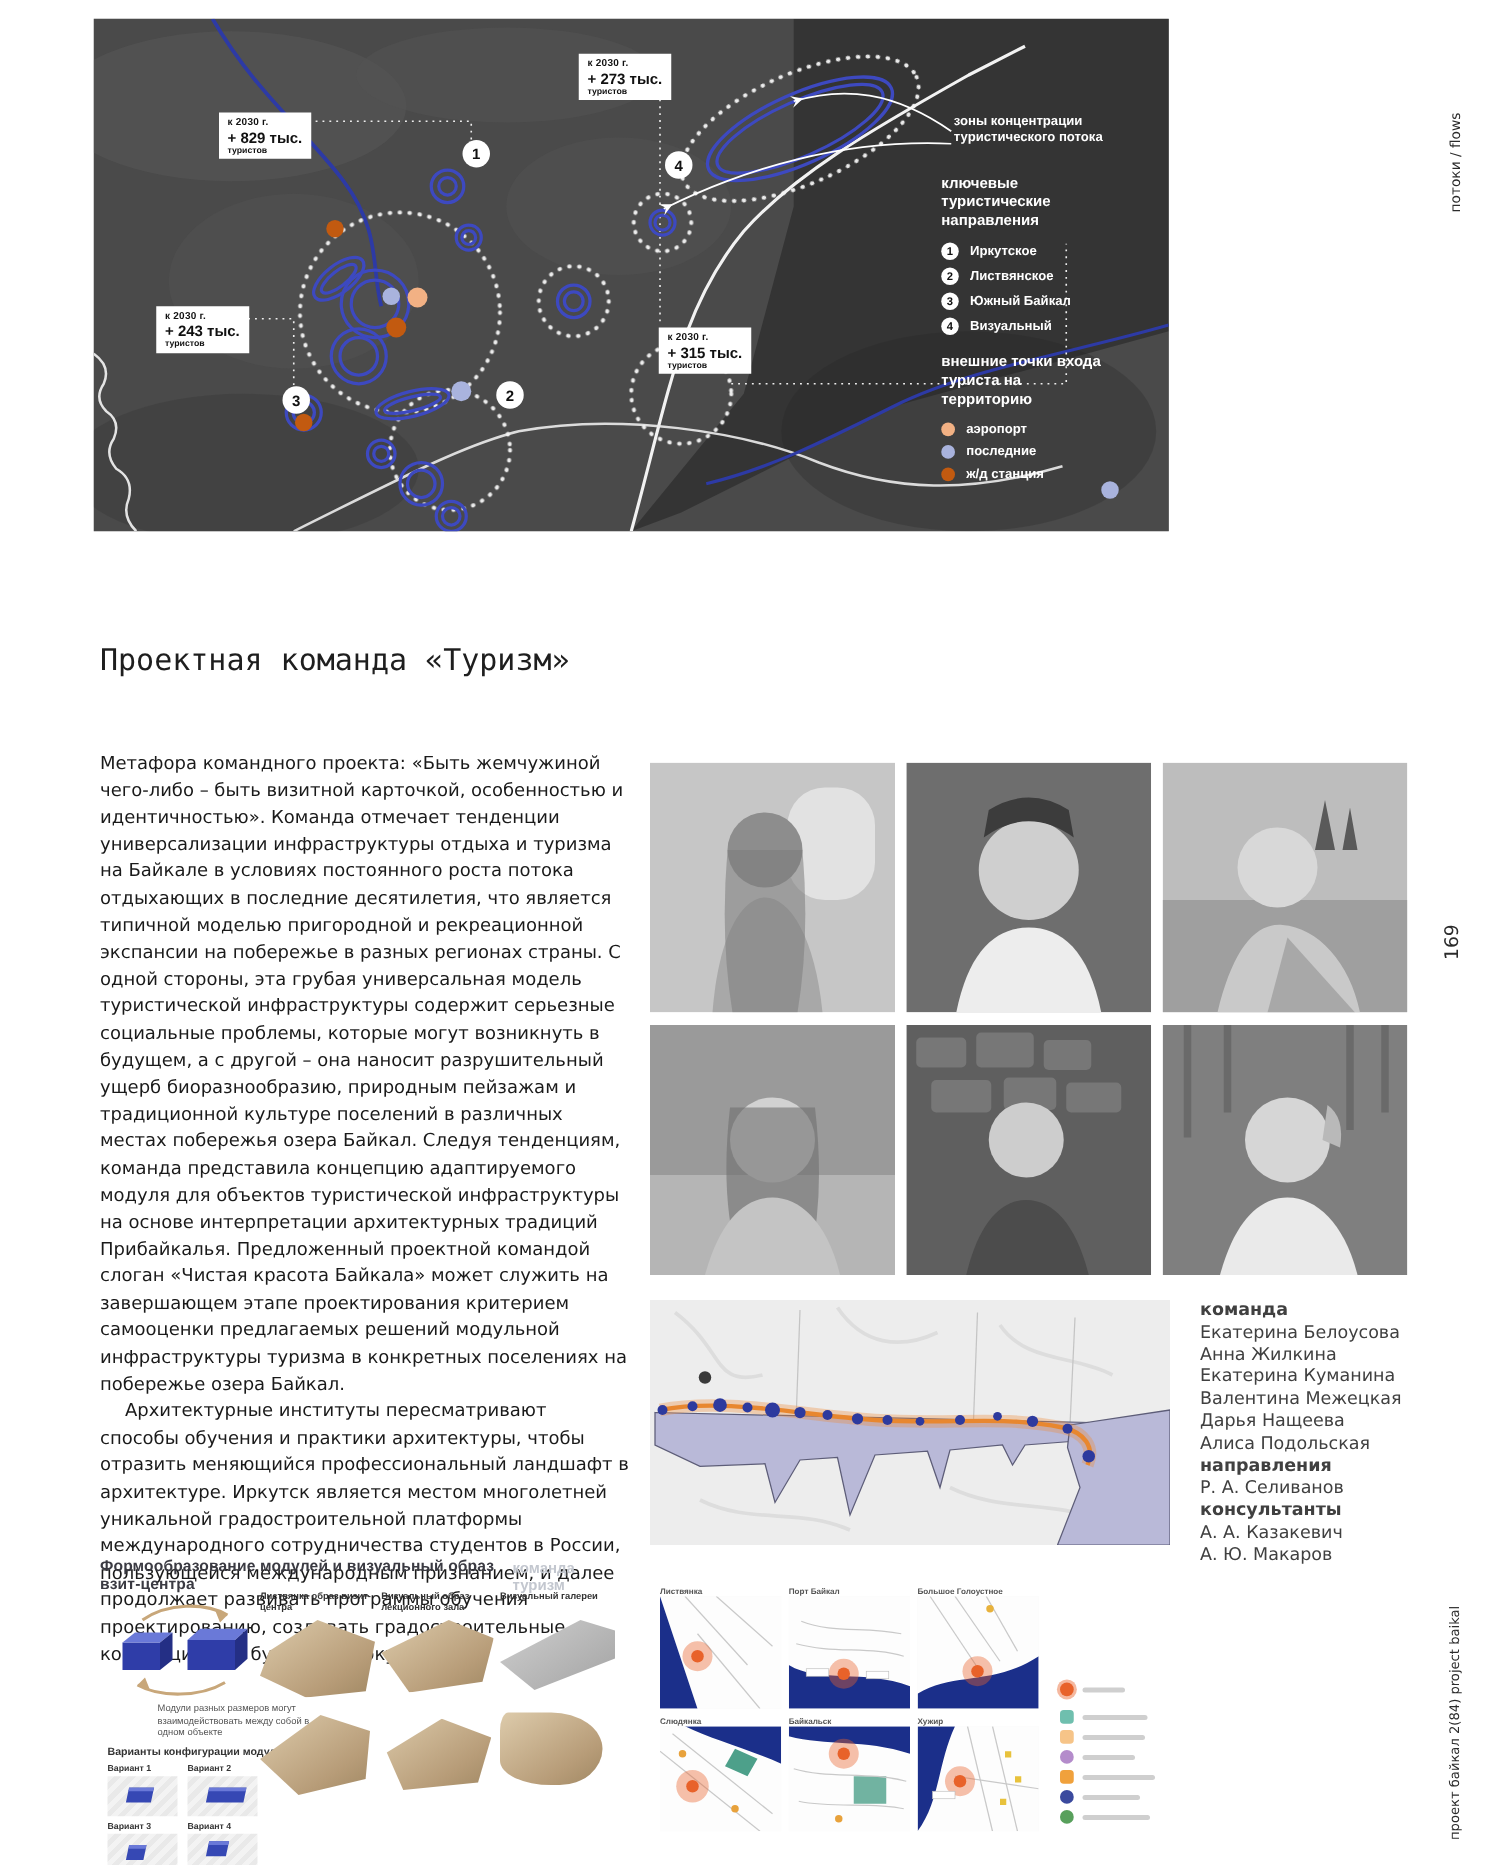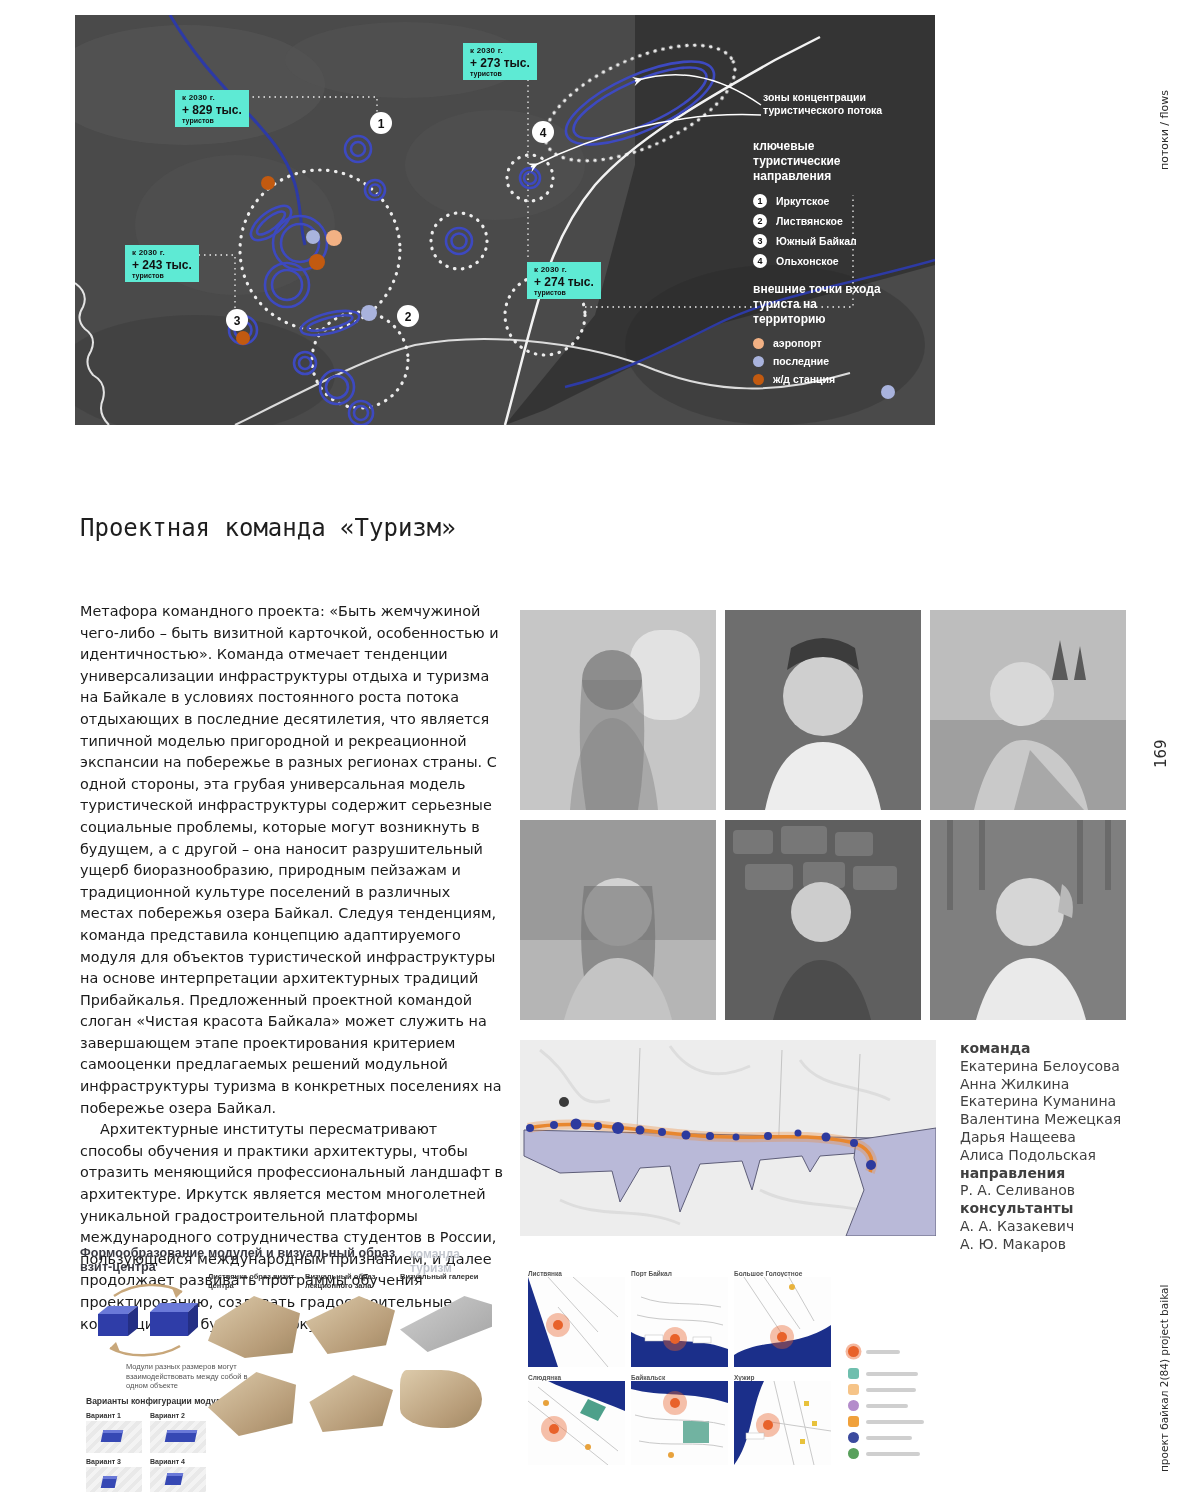--- a/index.html
+++ b/index.html
@@ -3,21 +3,21 @@
 <meta charset="utf-8">
 <style>
   html,body{margin:0;padding:0;background:#fff;}
   .page{position:relative;width:1200px;height:1492px;background:#fff;overflow:hidden;
         font-family:"Liberation Sans",sans-serif;}
   .abs{position:absolute;}
 
   
   #top-map{left:75px;top:15px;width:860px;height:410px;background:#474747;overflow:hidden;}
   #top-map svg{position:absolute;left:0;top:0;}
-  .mbox{position:absolute;background:#5eead4;color:#111;padding:4px 7px 3px 7px;line-height:1.05;
+  .mbox{position:absolute;background:#ffffff;color:#111;padding:4px 7px 3px 7px;line-height:1.05;
         font-family:"Liberation Sans",sans-serif;}
   .mbox .y{display:block;font-size:8px;font-weight:bold;letter-spacing:.2px;}
   .mbox .v{display:block;font-size:12px;font-weight:800;margin-top:2px;}
   .mbox .u{display:block;font-size:7px;font-weight:bold;margin-top:0px;}
   .zones-note{left:688px;top:76px;width:175px;color:#fff;font-size:10.5px;font-weight:bold;line-height:1.25;}
   .legend-block{left:678px;top:124px;width:175px;color:#fff;}
   .lg-title{font-size:12px;font-weight:800;line-height:1.25;width:130px;}
   .lg-list{margin-top:10px;}
   .lg-item{display:flex;align-items:center;gap:9px;margin-bottom:6px;font-size:10.5px;font-weight:bold;}
   .badge{width:14px;height:14px;border-radius:50%;background:#fff;color:#111;font-size:9px;font-weight:800;
@@ -187,21 +187,21 @@
       <span class="v">+ 273 тыс.</span>
       <span class="u">туристов</span>
     </div>
     <div class="mbox" style="left:50px;top:230px;">
       <span class="y">к 2030 г.</span>
       <span class="v">+ 243 тыс.</span>
       <span class="u">туристов</span>
     </div>
     <div class="mbox" style="left:452px;top:247px;">
       <span class="y">к 2030 г.</span>
-      <span class="v">+ 274 тыс.</span>
+      <span class="v">+ 315 тыс.</span>
       <span class="u">туристов</span>
     </div>
 
     <div class="abs zones-note">зоны концентрации туристического потока</div>
 
     <div class="abs legend-block">
       <div class="lg-title">ключевые туристические направления</div>
       <div class="lg-list">
         <div class="lg-item">
           <span class="badge">1</span>
@@ -210,21 +210,21 @@
         <div class="lg-item">
           <span class="badge">2</span>
           <span>Листвянское</span>
         </div>
         <div class="lg-item">
           <span class="badge">3</span>
           <span>Южный Байкал</span>
         </div>
         <div class="lg-item">
           <span class="badge">4</span>
-          <span>Ольхонское</span>
+          <span>Визуальный</span>
         </div>
       </div>
       <div class="lg-title lg-title2">внешние точки входа туриста на территорию</div>
       <div class="lg-list">
         <div class="lg-item">
           <span class="dot" style="background:#f2b184"></span>
           <span>аэропорт</span>
         </div>
         <div class="lg-item">
           <span class="dot" style="background:#a9b3dd"></span>

